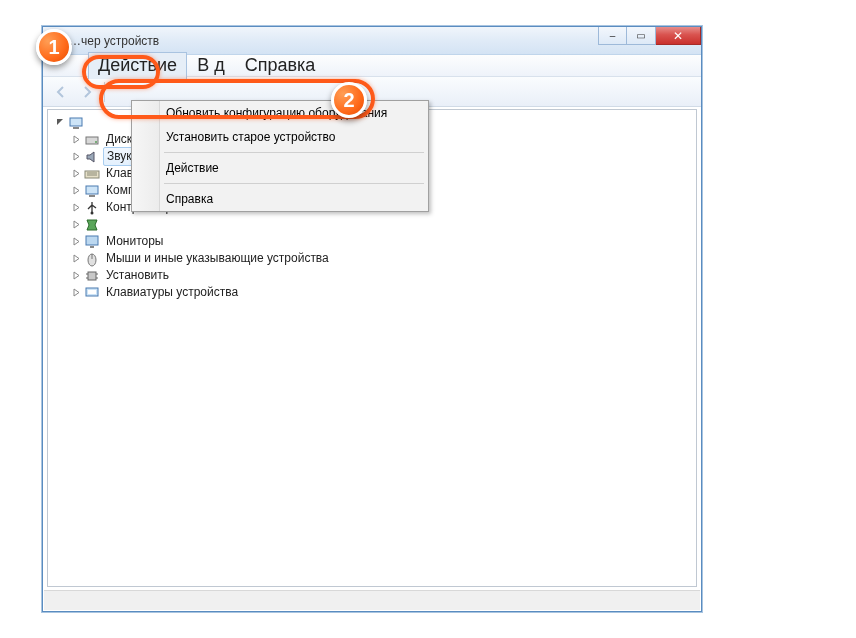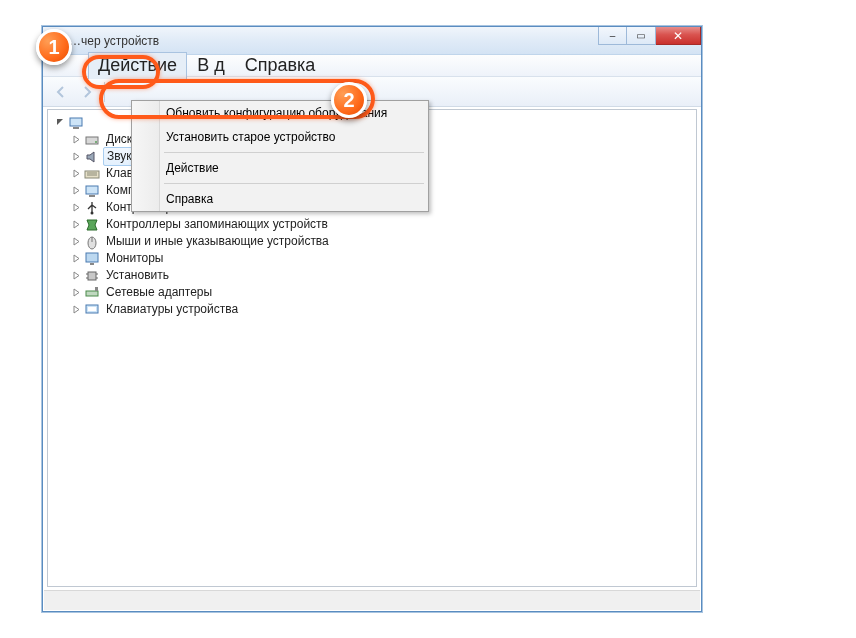--- a/index.html
+++ b/index.html
@@ -313,53 +313,52 @@
         <span class="tree-expander">
             <svg viewBox="0 0 9 9">
               <path d="M2 1 L7 4.5 L2 8 Z" fill="none" stroke="#888"></path>
             </svg>
           </span>
         <span class="tree-icon">
             <svg viewBox="0 0 16 16">
               <path d="M3 3 L13 3 L11 8 L13 13 L3 13 L5 8 Z" fill="#5aa65a" stroke="#2a6a2a"></path>
             </svg>
           </span>
-        <span class="tree-label">Контроллеры запоминающих устройств</span>
+      </div>
+
+      <div class="tree-row">
+        <span class="tree-indent" style="width:18px"></span>
+        <span class="tree-expander">
+            <svg viewBox="0 0 9 9">
+              <path d="M2 1 L7 4.5 L2 8 Z" fill="none" stroke="#888"></path>
+            </svg>
+          </span>
+        <span class="tree-icon">
+            <svg viewBox="0 0 16 16">
+              <rect x="2" y="2" width="12" height="9" fill="#bcd8f0" stroke="#4a7ab0"></rect>
+              <rect x="6" y="12" width="4" height="2" fill="#888"></rect>
+            </svg>
+          </span>
+        <span class="tree-label">Мониторы</span>
       </div>
 
       <div class="tree-row">
         <span class="tree-indent" style="width:18px"></span>
         <span class="tree-expander">
             <svg viewBox="0 0 9 9">
               <path d="M2 1 L7 4.5 L2 8 Z" fill="none" stroke="#888"></path>
             </svg>
           </span>
         <span class="tree-icon">
             <svg viewBox="0 0 16 16">
               <ellipse cx="8" cy="9" rx="4" ry="6" fill="#e0e0e0" stroke="#777"></ellipse>
               <line x1="8" y1="3" x2="8" y2="8" stroke="#777"></line>
             </svg>
           </span>
         <span class="tree-label">Мыши и иные указывающие устройства</span>
-      </div>
-
-      <div class="tree-row">
-        <span class="tree-indent" style="width:18px"></span>
-        <span class="tree-expander">
-            <svg viewBox="0 0 9 9">
-              <path d="M2 1 L7 4.5 L2 8 Z" fill="none" stroke="#888"></path>
-            </svg>
-          </span>
-        <span class="tree-icon">
-            <svg viewBox="0 0 16 16">
-              <rect x="2" y="2" width="12" height="9" fill="#bcd8f0" stroke="#4a7ab0"></rect>
-              <rect x="6" y="12" width="4" height="2" fill="#888"></rect>
-            </svg>
-          </span>
-        <span class="tree-label">Мониторы</span>
       </div>
 
 
       <div class="tree-row">
         <span class="tree-indent" style="width:18px"></span>
         <span class="tree-expander">
             <svg viewBox="0 0 9 9">
               <path d="M2 1 L7 4.5 L2 8 Z" fill="none" stroke="#888"></path>
             </svg>
           </span>
@@ -368,35 +367,20 @@
               <rect x="4" y="4" width="8" height="8" fill="#c8c8c8" stroke="#666"></rect>
               <line x1="2" y1="6" x2="4" y2="6" stroke="#666"></line>
               <line x1="2" y1="10" x2="4" y2="10" stroke="#666"></line>
               <line x1="12" y1="6" x2="14" y2="6" stroke="#666"></line>
               <line x1="12" y1="10" x2="14" y2="10" stroke="#666"></line>
             </svg>
           </span>
         <span class="tree-label">Установить</span>
       </div>
 
-      <div class="tree-row">
-        <span class="tree-indent" style="width:18px"></span>
-        <span class="tree-expander">
-            <svg viewBox="0 0 9 9">
-              <path d="M2 1 L7 4.5 L2 8 Z" fill="none" stroke="#888"></path>
-            </svg>
-          </span>
-        <span class="tree-icon">
-            <svg viewBox="0 0 16 16">
-              <rect x="2" y="6" width="12" height="5" fill="#c0d8c0" stroke="#4a8a4a"></rect>
-              <rect x="11" y="2" width="3" height="4" fill="#888"></rect>
-            </svg>
-          </span>
-        <span class="tree-label">Сетевые адаптеры</span>
-      </div>
 
       <div class="tree-row">
         <span class="tree-indent" style="width:18px"></span>
         <span class="tree-expander">
             <svg viewBox="0 0 9 9">
               <path d="M2 1 L7 4.5 L2 8 Z" fill="none" stroke="#888"></path>
             </svg>
           </span>
         <span class="tree-icon">
             <svg viewBox="0 0 16 16">

